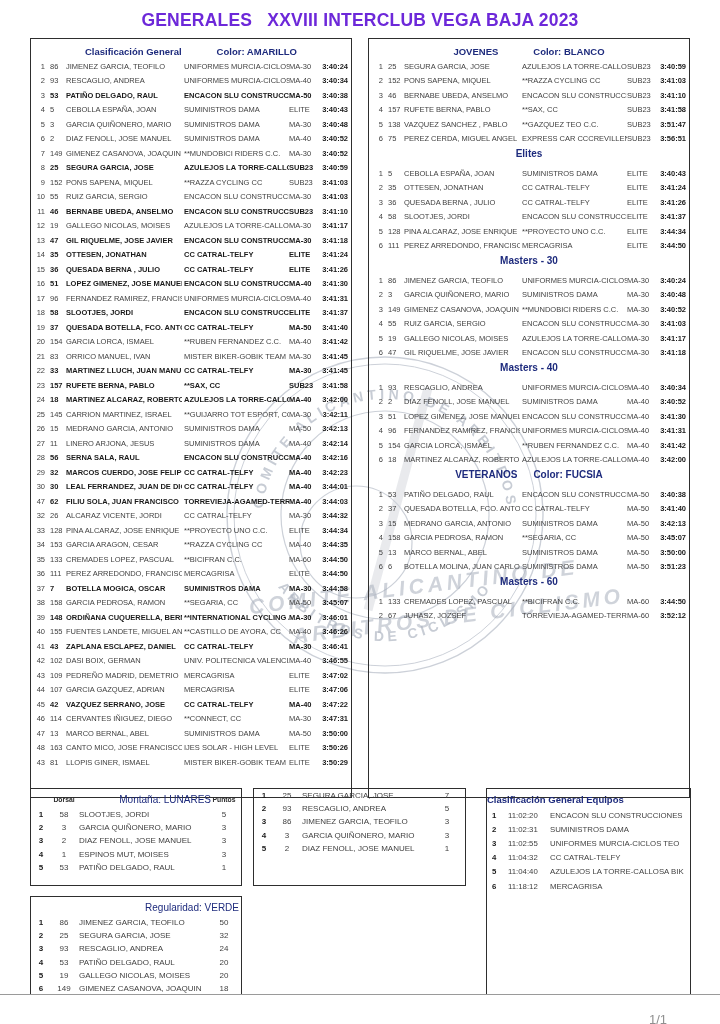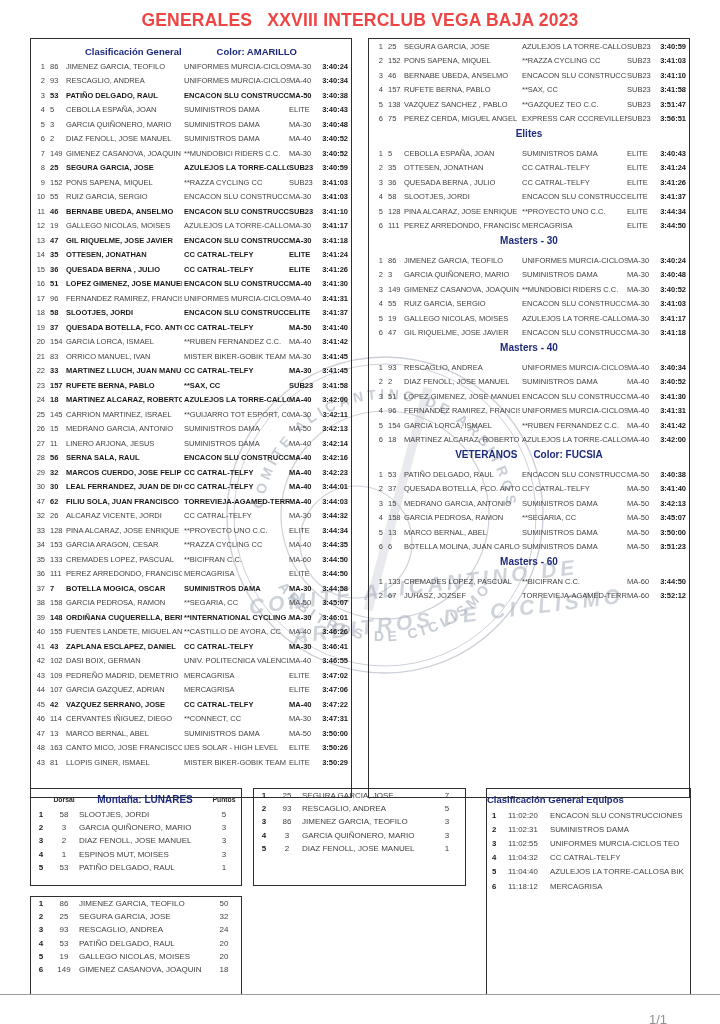--- a/index.html
+++ b/index.html
@@ -3,21 +3,21 @@
 <meta charset="utf-8">
 <style>
   html,body{margin:0;padding:0}
   body{
     width:720px;height:1024px;position:relative;background:#fff;
     font-family:"Liberation Sans",sans-serif;overflow:hidden;
     -webkit-font-smoothing:antialiased;
   }
   .page-title{
     position:absolute;top:10px;left:0;width:720px;text-align:center;
-    font-size:17.5px;font-weight:bold;color:#ef4444;white-space:pre;margin:0;
+    font-size:17.5px;font-weight:bold;color:#6d28d9;white-space:pre;margin:0;
     letter-spacing:.2px;
   }
   .box{position:absolute;border:1px solid #2e2e2e;background:transparent;box-sizing:border-box;overflow:hidden}
   .box-general{left:30px;top:38px;width:322px;height:760px}
   .box-categories{left:368px;top:38px;width:322px;height:760px}
   .box-montana{left:30px;top:788px;width:212px;height:98px}
   .box-metas{left:253px;top:788px;width:213px;height:98px}
   .box-equipos{left:486px;top:788px;width:205px;height:207px}
   .box-regularidad{left:30px;top:896px;width:212px;height:99px}
 
@@ -31,21 +31,21 @@
   .trow .c-pos{text-align:right}
   .trow .c-dor{padding-left:5px}
   .trow .c-name{padding-left:3px;overflow:hidden}
   .trow .c-team{padding-left:2px;overflow:hidden}
   .trow .c-time{text-align:right;font-weight:bold;color:#1a1a1a}
   .trow.b .c-dor,.trow.b .c-name,.trow.b .c-team,.trow.b .c-cat{font-weight:bold;color:#1a1a1a}
 
   .shd{display:grid;grid-template-columns:16px 30px 132px 26px;align-items:center;
     height:17px;padding:0 2px;margin-top:2px}
   .shd .lbl{font-size:6.8px;font-weight:bold;color:#2b2b2b;text-align:center}
-  .shd .ttl{font-size:10px;font-weight:bold;color:#1e2b7d;text-align:center}
+  .shd .ttl{font-size:10px;font-weight:normal;color:#1e2b7d;text-align:right}
   .srow{display:grid;grid-template-columns:16px 30px 132px 26px;align-items:center;
     height:13.2px;padding:0 2px;font-size:8px;color:#3f3f3f;white-space:nowrap}
   .srow .c-pos{font-weight:bold;color:#1a1a1a;text-align:center}
   .srow .c-dor{text-align:center}
   .srow .c-pts{text-align:center}
 
   .ehd{font-size:9.5px;font-weight:bold;color:#1e2b7d;text-align:left;margin-top:5px;height:14px}
   .erow{display:grid;grid-template-columns:16px 42px 1fr;align-items:center;height:14.2px;
     padding:0 5px;font-size:7.8px;color:#3f3f3f;white-space:nowrap}
   .erow .c-pos{font-weight:bold;color:#1a1a1a}
@@ -480,20 +480,24 @@
         <span class="c-name">LLOPIS GINER, ISMAEL</span>
         <span class="c-team">MISTER BIKER-GOBIK TEAM</span>
         <span class="c-cat">ELITE</span>
         <span class="c-time">3:50:29</span>
       </div>
     </div>
 </div>
 
 <div class="box box-categories">
   <div id="category-sections">
+      <div class="box-hd">
+        <span class="">JOVENES</span>
+        <span class="">Color: BLANCO</span>
+      </div>
       <div class="trow">
         <span class="c-pos">1</span>
         <span class="c-dor">25</span>
         <span class="c-name">SEGURA GARCIA, JOSE</span>
         <span class="c-team">AZULEJOS LA TORRE-CALLOSA</span>
         <span class="c-cat">SUB23</span>
         <span class="c-time">3:40:59</span>
       </div>
       <div class="trow">
         <span class="c-pos">2</span>
@@ -868,20 +872,23 @@
       </div>
       <div class="erow">
         <span class="c-pos">6</span>
         <span class="c-time">11:18:12</span>
         <span class="c-team">MERCAGRISA</span>
       </div>
     </div>
 </div>
 
 <div class="box box-regularidad">
+  <div class="shd" style="grid-template-columns:1fr">
+    <span class="ttl">Regularidad: VERDE</span>
+  </div>
   <div id="regularidad-rows">
       <div class="srow">
         <span class="c-pos">1</span>
         <span class="c-dor">86</span>
         <span class="c-name">JIMENEZ GARCIA, TEOFILO</span>
         <span class="c-pts">50</span>
       </div>
       <div class="srow">
         <span class="c-pos">2</span>
         <span class="c-dor">25</span>

